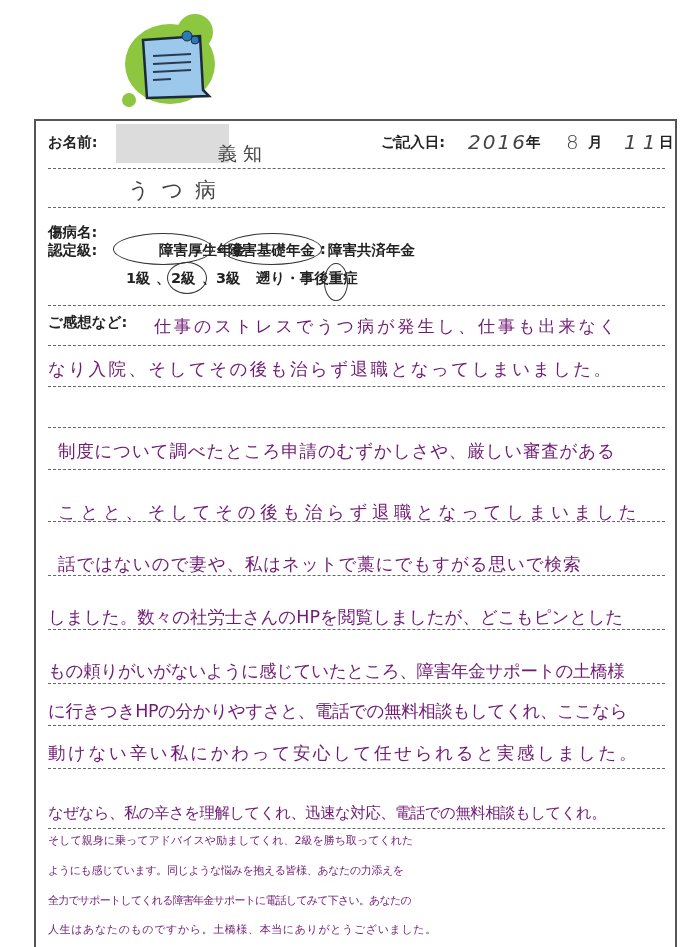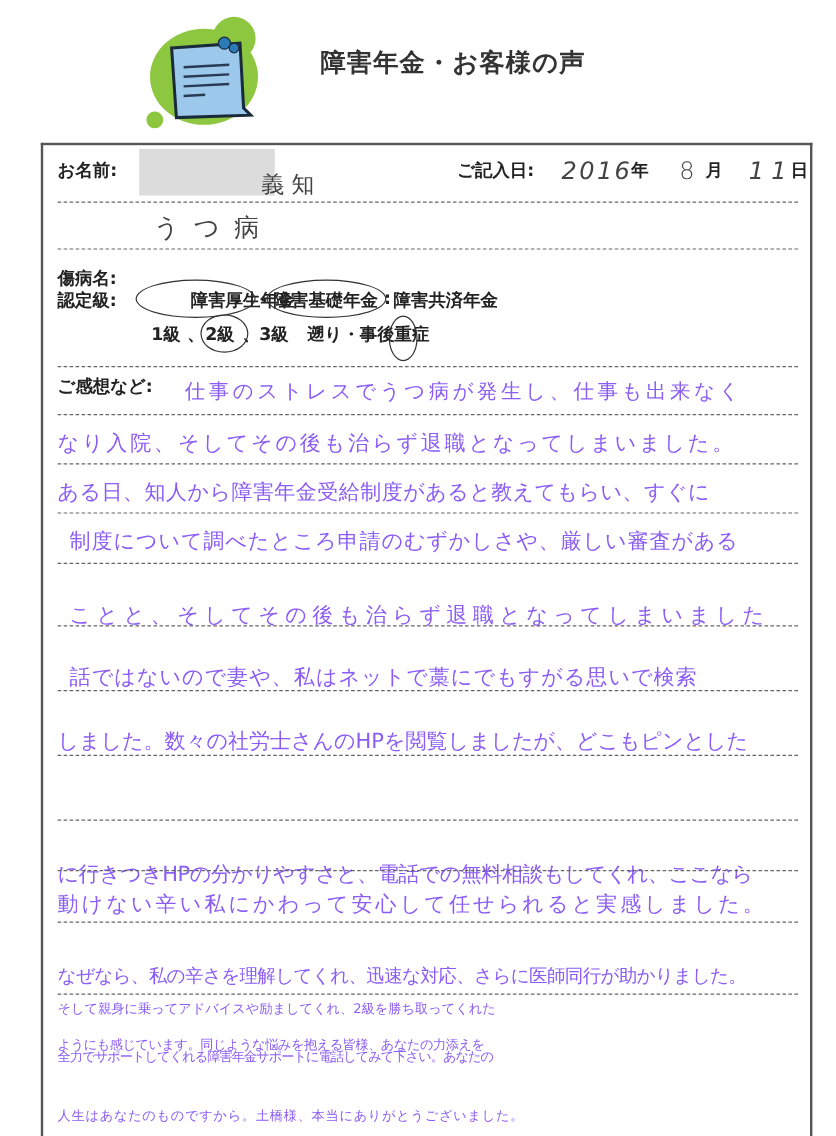--- a/index.html
+++ b/index.html
@@ -6,40 +6,39 @@
   body { width:697px; height:947px; position:relative; overflow:hidden; font-family:"DejaVu Sans", sans-serif; color:#222; }
   .header { position:absolute; left:0; top:0; width:697px; height:115px; }
   .logo { position:absolute; left:115px; top:12px; width:115px; height:95px; }
   .page-title { position:absolute; left:267px; top:38px; font-size:21px; font-weight:bold; color:#333; letter-spacing:1px; font-family:"DejaVu Sans", sans-serif; }
   .card { position:absolute; left:34px; top:119px; width:643px; height:830px; border:2px solid #555; border-bottom:none; box-sizing:border-box; }
   .rule { position:absolute; left:12px; right:10px; height:0; border-top:1.5px dashed #666; }
   .label { position:absolute; font-weight:bold; font-size:14.5px; color:#222; font-family:"DejaVu Sans", sans-serif; white-space:nowrap; }
   .hand { position:absolute; font-family:"DejaVu Sans", sans-serif; font-weight:200; color:#444; white-space:nowrap; letter-spacing:2px; }
   .redact { position:absolute; left:80px; top:3px; width:113px; height:39px; background:#dcdcdc; }
   .circle { position:absolute; border:1.4px solid #333; border-radius:50%; }
-  .line { position:absolute; left:12px; font-family:"DejaVu Sans", sans-serif; font-size:17.5px; color:#8b5cf6; white-space:nowrap; letter-spacing:1.2px; }
+  .line { position:absolute; left:12px; font-family:"DejaVu Sans", sans-serif; font-size:17.5px; color:#701a75; white-space:nowrap; letter-spacing:1.2px; }
   .line.small { font-size:11px; letter-spacing:0.5px; }
 </style>
 </head>
 <body>
 
 <div class="header">
   <svg class="logo" viewBox="0 0 115 95">
     <circle cx="80" cy="20" r="18" fill="#8dc63f"></circle>
     <ellipse cx="55" cy="52" rx="45" ry="40" fill="#8dc63f"></ellipse>
     <circle cx="14" cy="88" r="7" fill="#8dc63f"></circle>
     <path d="M28 28 L85 24 L88 78 L94 84 L32 86 Z" fill="#9cc8ec" stroke="#1b2a3a" stroke-width="2.5"></path>
     <line x1="38" y1="44" x2="76" y2="42" stroke="#2a3a55" stroke-width="2"></line>
     <line x1="38" y1="52" x2="76" y2="50" stroke="#2a3a55" stroke-width="2"></line>
     <line x1="38" y1="60" x2="76" y2="58" stroke="#2a3a55" stroke-width="2"></line>
     <line x1="38" y1="68" x2="56" y2="67" stroke="#2a3a55" stroke-width="2"></line>
     <circle cx="72" cy="24" r="5" fill="#2b7bb9" stroke="#1b2a3a" stroke-width="1"></circle>
     <circle cx="80" cy="28" r="4" fill="#2b7bb9" stroke="#1b2a3a" stroke-width="1"></circle>
   </svg>
-  <div class="page-title">障害年金・お客様の声</div>
 </div>
 
 <div class="card">
 
   <div class="label" style="left:12px; top:12px;">お名前:</div>
   <div class="redact"></div>
   <div class="hand" style="left:182px; top:20px; font-size:19px; letter-spacing:6px;">義知</div>
 
   <div class="label" style="left:345px; top:12px;">ご記入日:</div>
   <div class="hand" style="left:432px; top:9px; font-size:20px; font-style:italic;">2016</div>
@@ -74,34 +73,34 @@
   <div class="label" style="left:220px; top:148px;text-align:center;">遡り・事後重症</div>
   <div class="circle" style="left:288px; top:142px; width:22px; height:36px;"></div>
 
   <div class="rule" style="top:184px;"></div>
 
   <div class="label" style="left:12px; top:192px;">ご感想など:</div>
   <div class="line" style="left:118px; top:194px; font-size:17px; letter-spacing:3px;">仕事のストレスでうつ病が発生し、仕事も出来なく</div>
   <div class="rule" style="top:224px;"></div>
   <div class="line" style="top:236px; letter-spacing:2.4px;">なり入院、そしてその後も治らず退職となってしまいました。</div>
   <div class="rule" style="top:265px;"></div>
-  <div class="line" style="top:277px; letter-spacing:0.4px;">ある日、知人から障害年金受給制度があると教えてもらい、すぐに</div>
   <div class="rule" style="top:306px;"></div>
   <div class="line" style="left:22px; top:318px; letter-spacing:0.8px;">制度について調べたところ申請のむずかしさや、厳しい審査がある</div>
   <div class="rule" style="top:348px;"></div>
   <div class="line" style="left:22px; top:379px; letter-spacing:4.6px;">ことと、そしてその後も治らず退職となってしまいました</div>
   <div class="rule" style="top:400px;"></div>
   <div class="line" style="left:22px; top:431px; letter-spacing:0.9px;">話ではないので妻や、私はネットで藁にでもすがる思いで検索</div>
   <div class="rule" style="top:454px;"></div>
   <div class="line" style="top:484px; letter-spacing:0px;">しました。数々の社労士さんのHPを閲覧しましたが、どこもピンとした</div>
   <div class="rule" style="top:508px;"></div>
+  <div class="line" style="top:538px; letter-spacing:-0.3px;">もの頼りがいがないように感じていたところ、障害年金サポートの土橋様</div>
   <div class="rule" style="top:562px;"></div>
-  <div class="line" style="top:578px; letter-spacing:-0.4px;margin-top:17px;">に行きつきHPの分かりやすさと、電話での無料相談もしてくれ、ここなら</div>
+  <div class="line" style="top:578px; letter-spacing:-0.4px;">に行きつきHPの分かりやすさと、電話での無料相談もしてくれ、ここなら</div>
   <div class="rule" style="top:604px;"></div>
   <div class="line" style="top:620px; letter-spacing:2.6px;">動けない辛い私にかわって安心して任せられると実感しました。</div>
   <div class="rule" style="top:647px;"></div>
-  <div class="line small" style="top:682px; font-size:15.5px; letter-spacing:-0.6px;">なぜなら、私の辛さを理解してくれ、迅速な対応、さらに医師同行が助かりました。</div>
+  <div class="line small" style="top:682px; font-size:15.5px; letter-spacing:-0.6px;">なぜなら、私の辛さを理解してくれ、迅速な対応、電話での無料相談もしてくれ。</div>
   <div class="rule" style="top:707px;"></div>
   <div class="line small" style="top:712px; letter-spacing:0px;">そして親身に乗ってアドバイスや励ましてくれ、2級を勝ち取ってくれた</div>
   <div class="line small" style="top:742px; letter-spacing:-0.4px;">ようにも感じています。同じような悩みを抱える皆様、あなたの力添えを</div>
-  <div class="line small" style="top:752px; letter-spacing:-0.8px;text-align:right;">全力でサポートしてくれる障害年金サポートに電話してみて下さい。あなたの</div>
+  <div class="line small" style="top:772px; letter-spacing:-0.8px;text-align:right;">全力でサポートしてくれる障害年金サポートに電話してみて下さい。あなたの</div>
   <div class="line small" style="top:801px; letter-spacing:0.6px;">人生はあなたのものですから。土橋様、本当にありがとうございました。</div>
 </div>
 
 </body></html>

